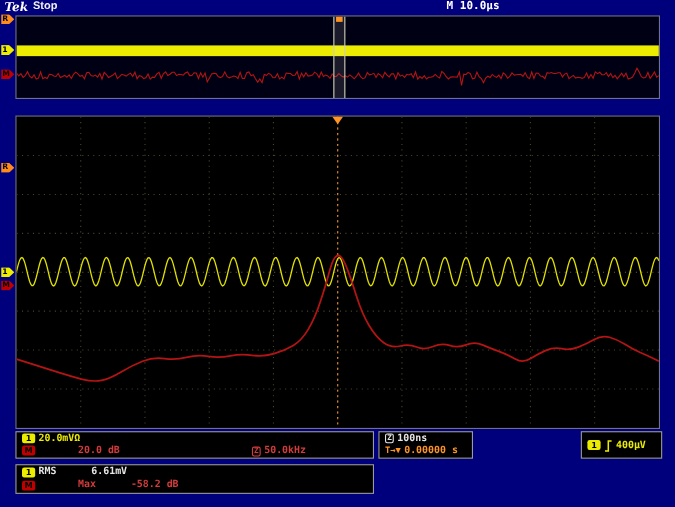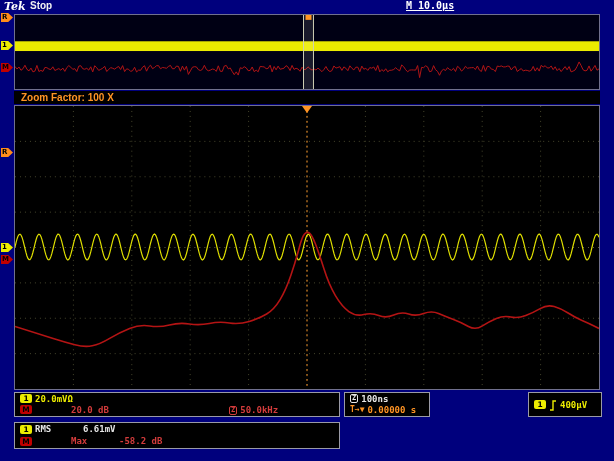--- a/index.html
+++ b/index.html
@@ -3,21 +3,21 @@
 <meta charset="utf-8">
 <style>
   *{margin:0;padding:0;box-sizing:border-box;}
   html,body{background:#222;}
   .screen{position:relative;width:614px;height:461px;background:#00007d;overflow:hidden;
           font-family:"DejaVu Sans Mono",monospace;}
   
   .topbar{position:absolute;left:0;top:0;width:614px;height:14px;}
   .tek-logo{position:absolute;left:4px;top:0;color:#fff;font:italic bold 11px "DejaVu Serif",serif;}
   .acq-status{position:absolute;left:30px;top:0;color:#f0f0f0;font:bold 10px "Liberation Sans",sans-serif;}
-  .main-tb{position:absolute;left:406px;top:0;color:#fff;font:bold 10px "DejaVu Sans Mono",monospace;text-decoration:underline;}
+  .main-tb{position:absolute;left:406px;top:0;color:#fff;font:bold 10px "DejaVu Sans Mono",monospace;}
   
   .overview{position:absolute;left:14px;top:14px;width:586px;height:76px;background:#000014;
             border:1px solid #70708e;}
   .overview svg,.main-plot svg{display:block;width:100%;height:100%;}
   
   .zoom-bar{position:absolute;left:14px;top:91px;width:586px;height:13px;background:#000;
             color:#ff9424;font:bold 10px "Liberation Sans",sans-serif;line-height:13px;padding-left:7px;}
   
   .main-plot{position:absolute;left:14px;top:105px;width:586px;height:285px;background:#000;
              border:1px solid #70708e;}
@@ -75,23 +75,20 @@
         <line x1="299.5" y1="0" x2="299.5" y2="76" stroke="#cfcfb4" stroke-width="1"></line>
         <rect x="291.5" y="0" width="6" height="5" fill="#ff9424"></rect>
       </svg>
   </div>
   <div id="overview-markers" class="marker-col" style="top:14px;height:76px;">
       <div class="marker" style="background: rgb(255, 140, 26); top: -1px;">R</div>
       <div class="marker" style="background: rgb(236, 236, 0); top: 27px;">1</div>
       <div class="marker" style="background: rgb(192, 0, 0); top: 49px;">M</div>
     </div>
 
-  <div class="zoom-bar">
-    <span>Zoom Factor: 100 X</span>
-  </div>
 
   <div class="main-plot">
     <svg id="plot-svg" viewBox="0 0 586 285" preserveAspectRatio="none">
         <line x1="58.6" y1="0" x2="58.6" y2="285" stroke="#46462c" stroke-width="1" stroke-dasharray="1,4"></line>
         <line x1="117.2" y1="0" x2="117.2" y2="285" stroke="#46462c" stroke-width="1" stroke-dasharray="1,4"></line>
         <line x1="175.8" y1="0" x2="175.8" y2="285" stroke="#46462c" stroke-width="1" stroke-dasharray="1,4"></line>
         <line x1="234.4" y1="0" x2="234.4" y2="285" stroke="#46462c" stroke-width="1" stroke-dasharray="1,4"></line>
         <line x1="293" y1="0" x2="293" y2="285" stroke="#646442" stroke-width="1" stroke-dasharray="1,4"></line>
         <line x1="351.6" y1="0" x2="351.6" y2="285" stroke="#46462c" stroke-width="1" stroke-dasharray="1,4"></line>
         <line x1="410.2" y1="0" x2="410.2" y2="285" stroke="#46462c" stroke-width="1" stroke-dasharray="1,4"></line>

